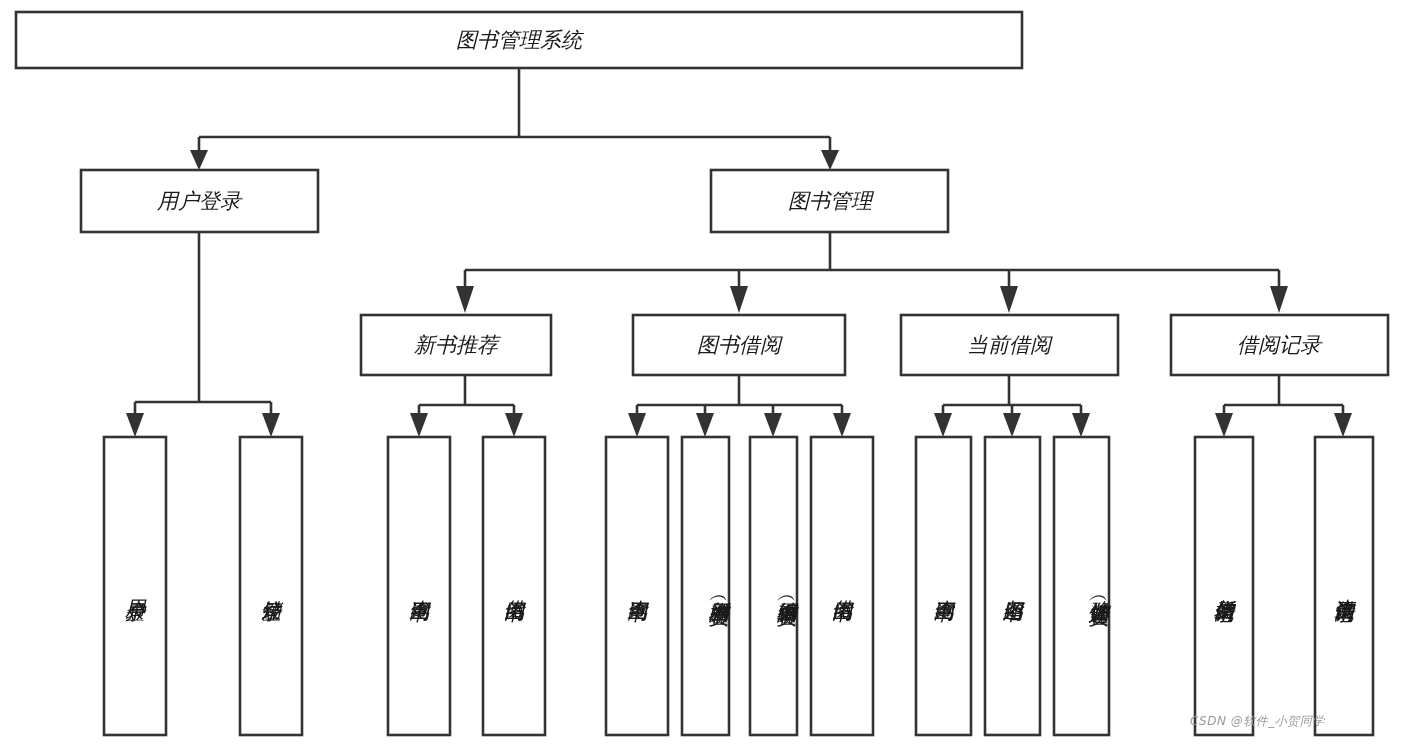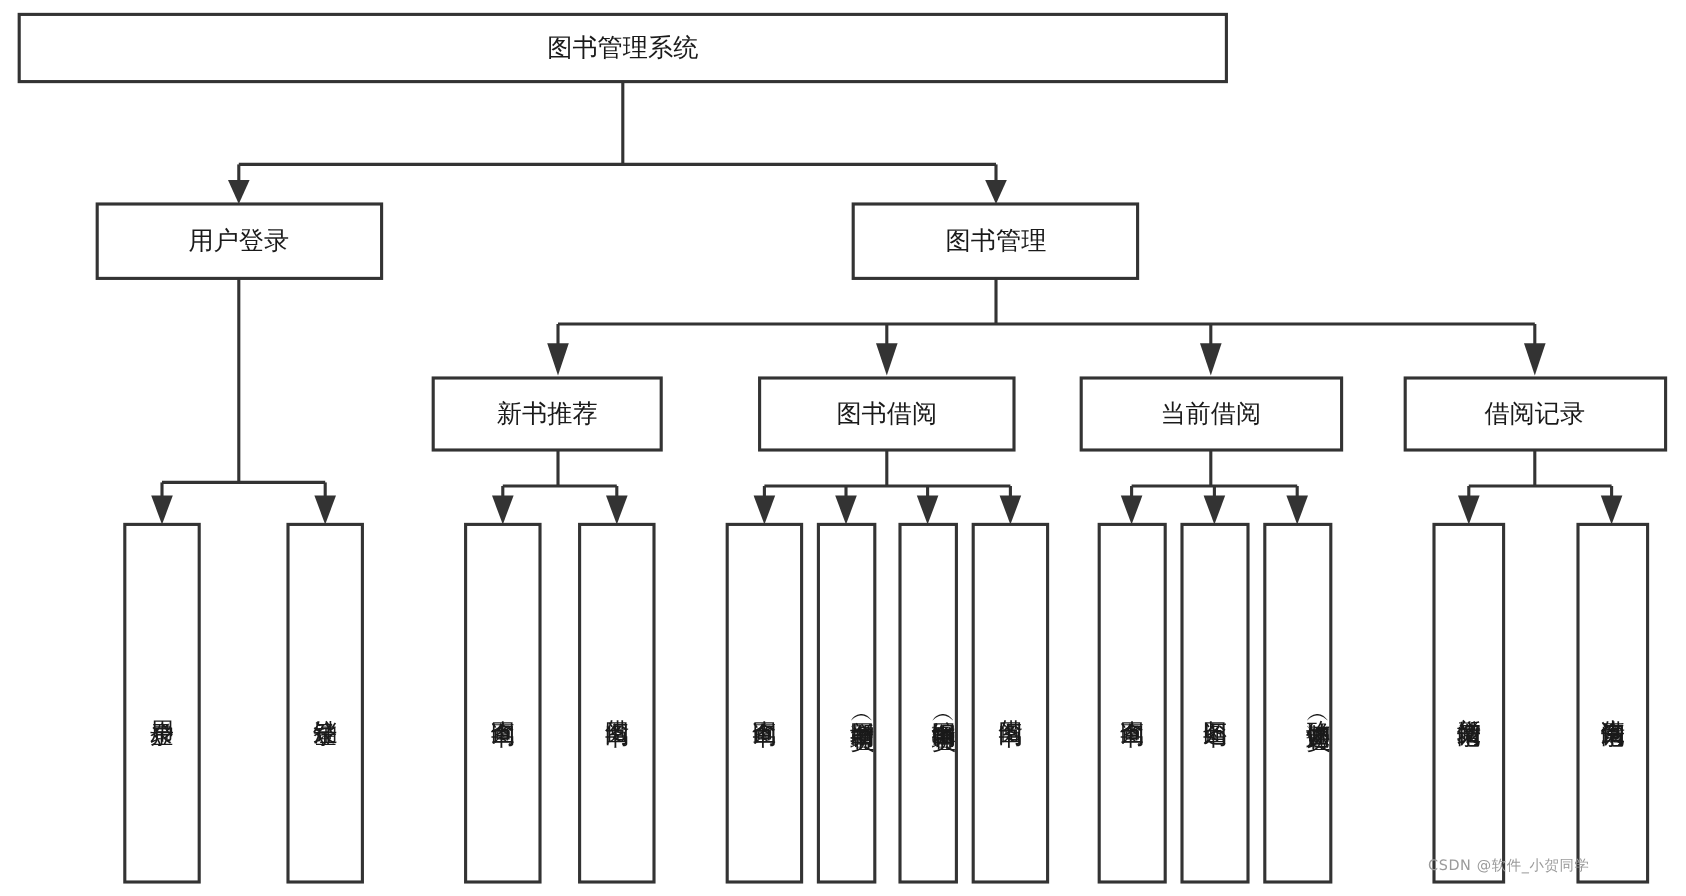--- a/index.html
+++ b/index.html
@@ -12,20 +12,21 @@
     width: 1405px;
     height: 747px;
     overflow: hidden;
     font-family: "DejaVu Sans", "Liberation Sans", sans-serif;
   }
   #diagram-root {
     position: relative;
     width: 1405px;
     height: 734px;
     background: #ffffff;
+    font-style: italic;
   }
   svg#tree-svg {
     position: absolute;
     left: 0;
     top: 0;
     width: 1405px;
     height: 747px;
     display: block;
   }
   .node-box {

